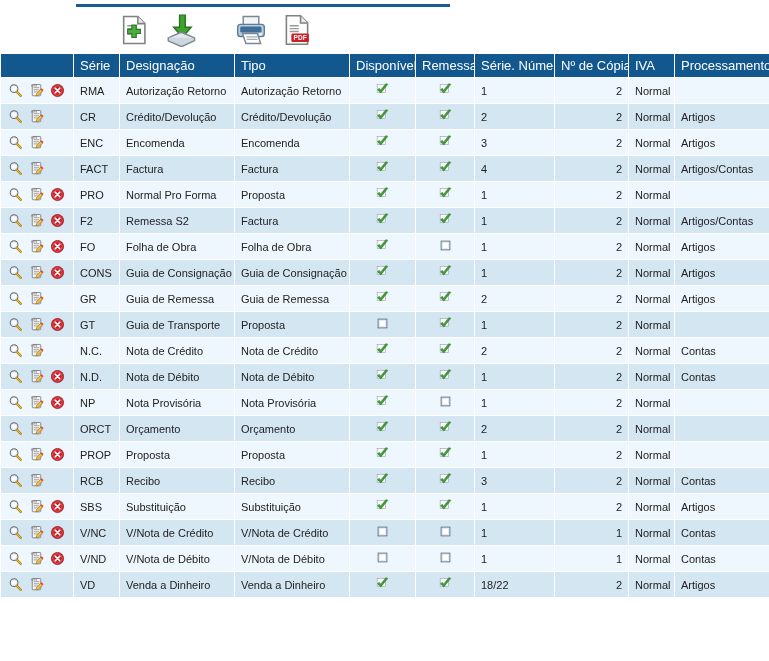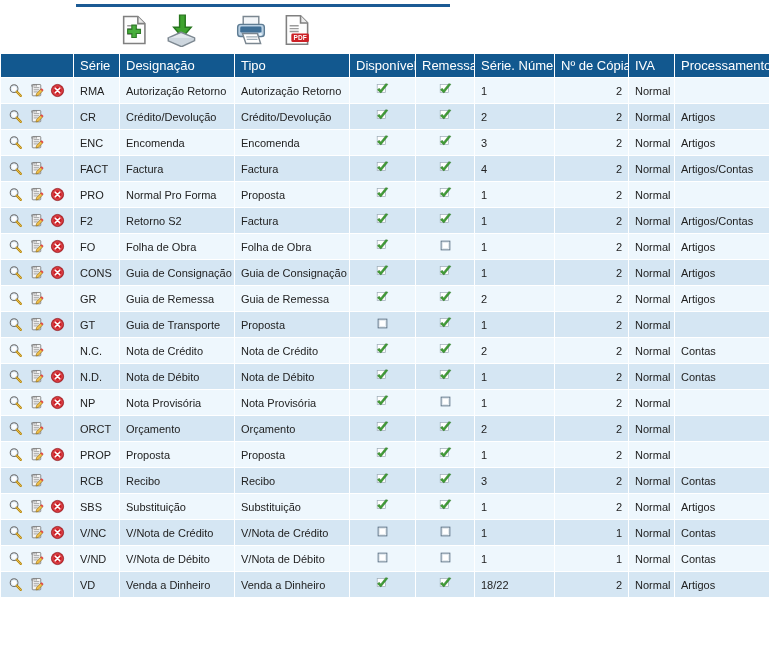--- a/index.html
+++ b/index.html
@@ -397,21 +397,21 @@
               <span class="act" title="Eliminar">
                 <svg width="17" height="17" viewBox="0 0 24 24">
                   <circle cx="12" cy="12" r="8.6" fill="#cc2026" stroke="#8e1317" stroke-width="1"></circle>
                   <circle cx="12" cy="12" r="6.6" fill="none" stroke="#e4696d" stroke-width="1"></circle>
                   <path d="M8.8 8.8 L15.2 15.2 M15.2 8.8 L8.8 15.2" stroke="#ffffff" stroke-width="2.3" stroke-linecap="round"></path>
                 </svg>
               </span>
             </div>
           </td>
           <td>F2</td>
-          <td>Retorno S2</td>
+          <td>Remessa S2</td>
           <td>Factura</td>
           <td class="ctr"><svg width="15" height="15" viewBox="0 0 24 24" class="mk">
               <rect x="3.5" y="4" width="13" height="13" fill="#ffffff" stroke="#9aa9b4" stroke-width="1.1"></rect>
               <path d="M4 12.6 L9.4 17.6 L20.6 3.6 L17.2 2.6 L9.2 12.6 L6.4 10 Z" fill="#3f9c35" stroke="#2d7527" stroke-width="0.8" stroke-linejoin="round"></path>
             </svg></td>
           <td class="ctr"><svg width="15" height="15" viewBox="0 0 24 24" class="mk">
               <rect x="3.5" y="4" width="13" height="13" fill="#ffffff" stroke="#9aa9b4" stroke-width="1.1"></rect>
               <path d="M4 12.6 L9.4 17.6 L20.6 3.6 L17.2 2.6 L9.2 12.6 L6.4 10 Z" fill="#3f9c35" stroke="#2d7527" stroke-width="0.8" stroke-linejoin="round"></path>
             </svg></td>
           <td>1</td>

